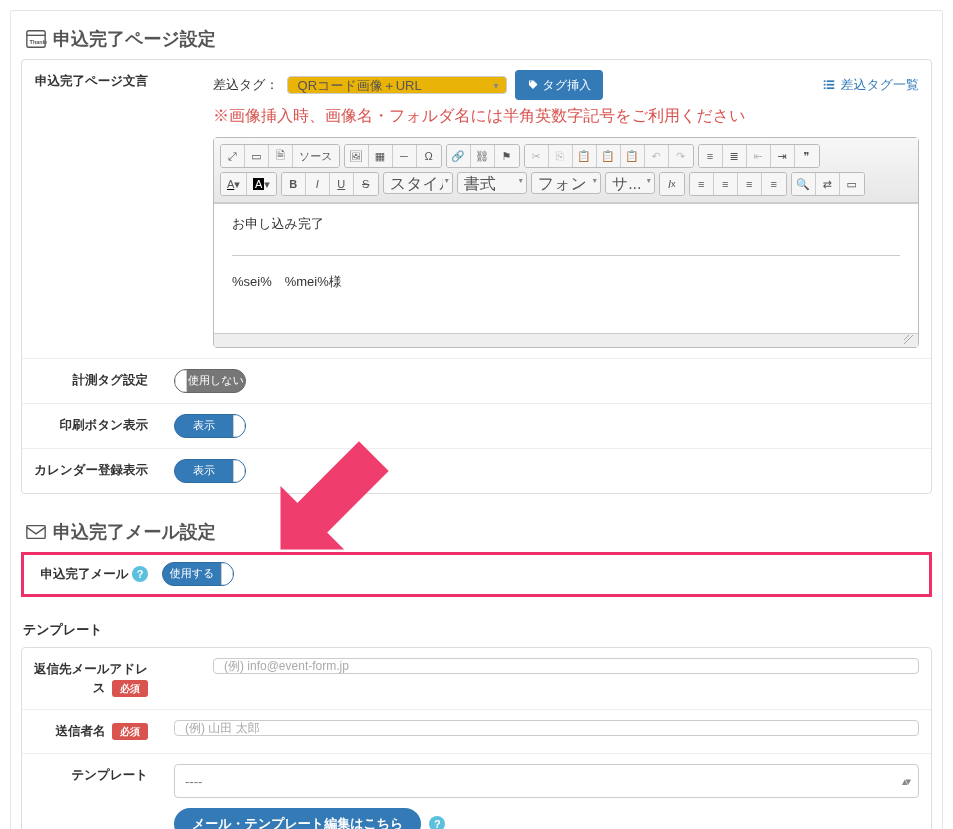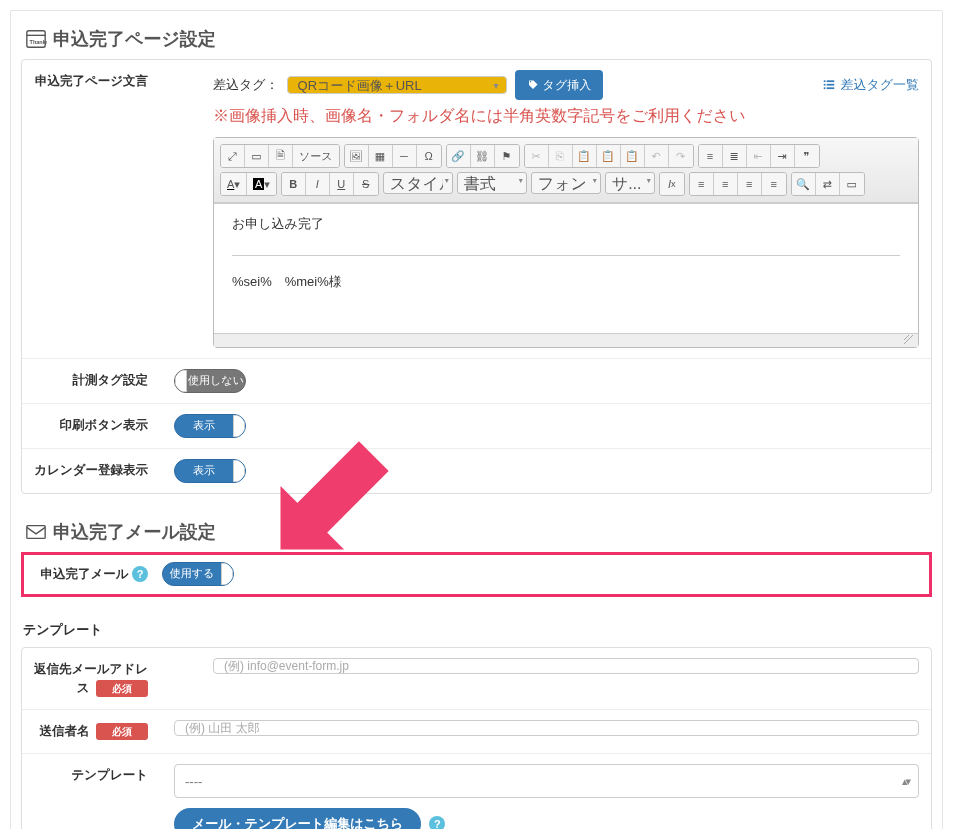--- a/index.html
+++ b/index.html
@@ -176,21 +176,21 @@
   }
   .highlight-row .form-label{padding:4px 14px 4px 4px;}
   .help-badge{
     display:inline-flex;align-items:center;justify-content:center;
     width:16px;height:16px;border-radius:50%;
     background:#5bc0de;color:#fff;font-size:11px;font-weight:bold;
     cursor:pointer;
   }
   .req-badge{
     display:inline-block;background:#d9534f;color:#fff;
-    font-size:10px;padding:1px 16px;border-radius:3px;margin-left:3px;
+    font-size:10px;padding:1px 8px;border-radius:3px;margin-left:3px;
   }
   .text-input{
     width:100%;height:16px;border:1px solid #ccc;border-radius:4px;
     padding:0 10px;font-size:12px;color:#ef4444;
   }
   .text-input::placeholder{color:#aaa;}
   .wide-select{
     width:100%;height:34px;border:1px solid #ccc;border-radius:4px;
     background:#fff;padding:0 10px;font-size:13px;color:#777;appearance:none;
   }

